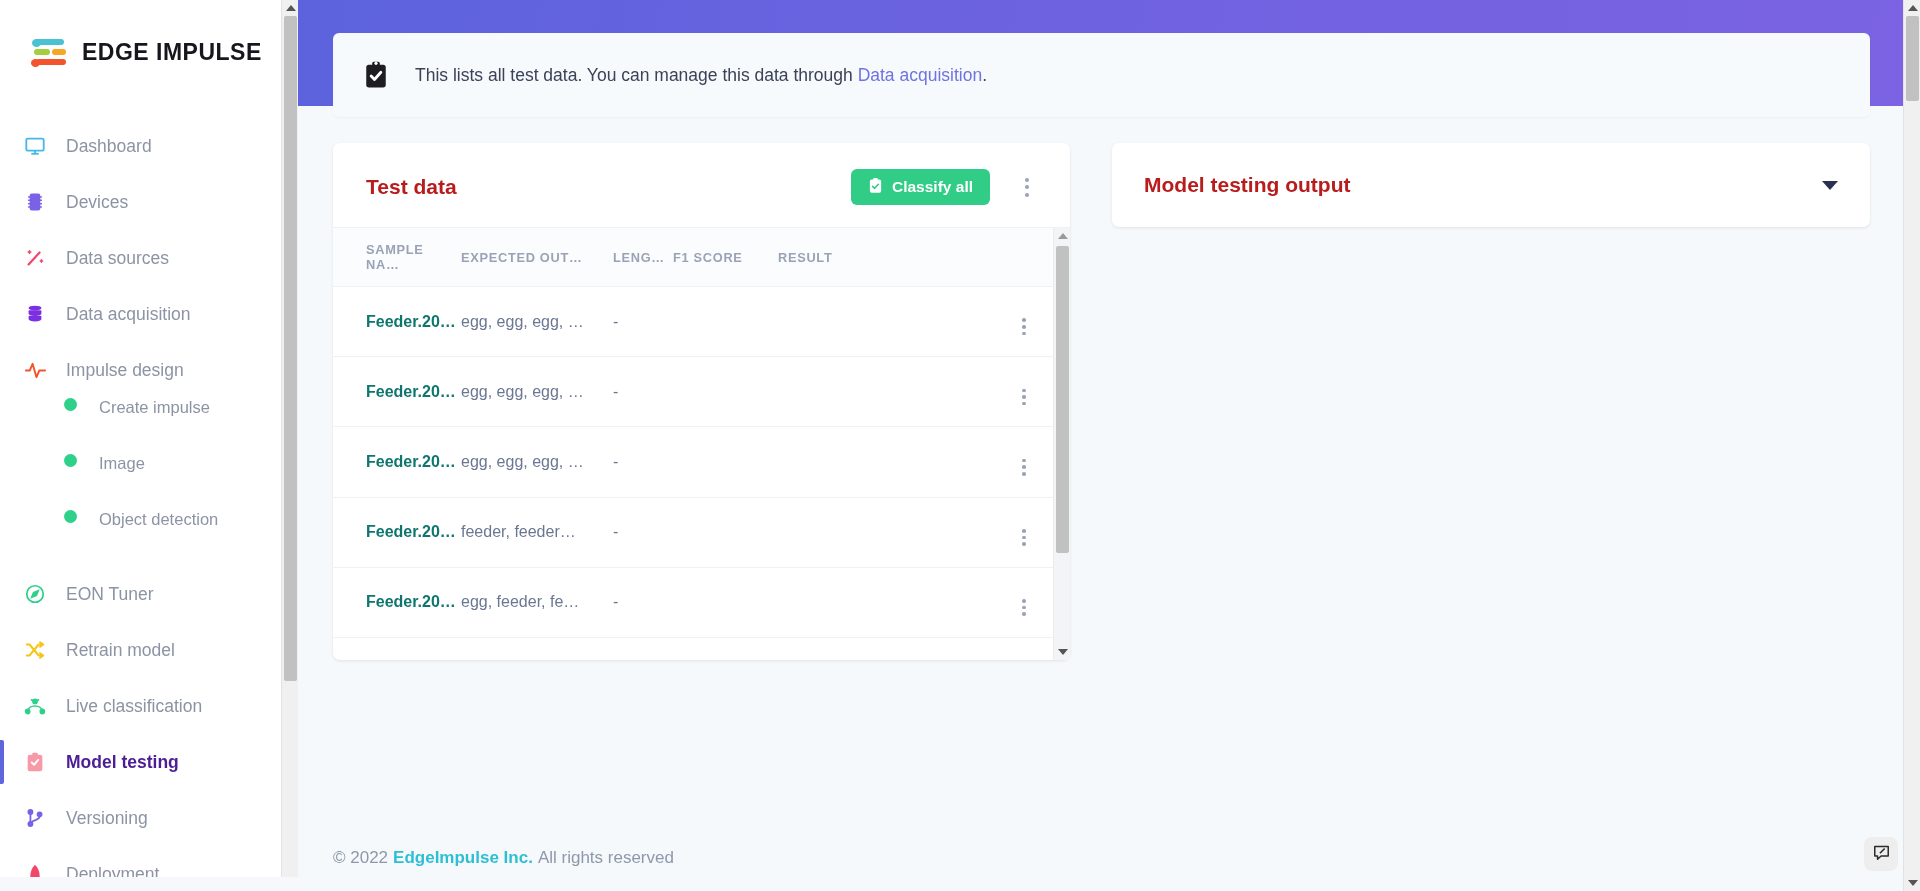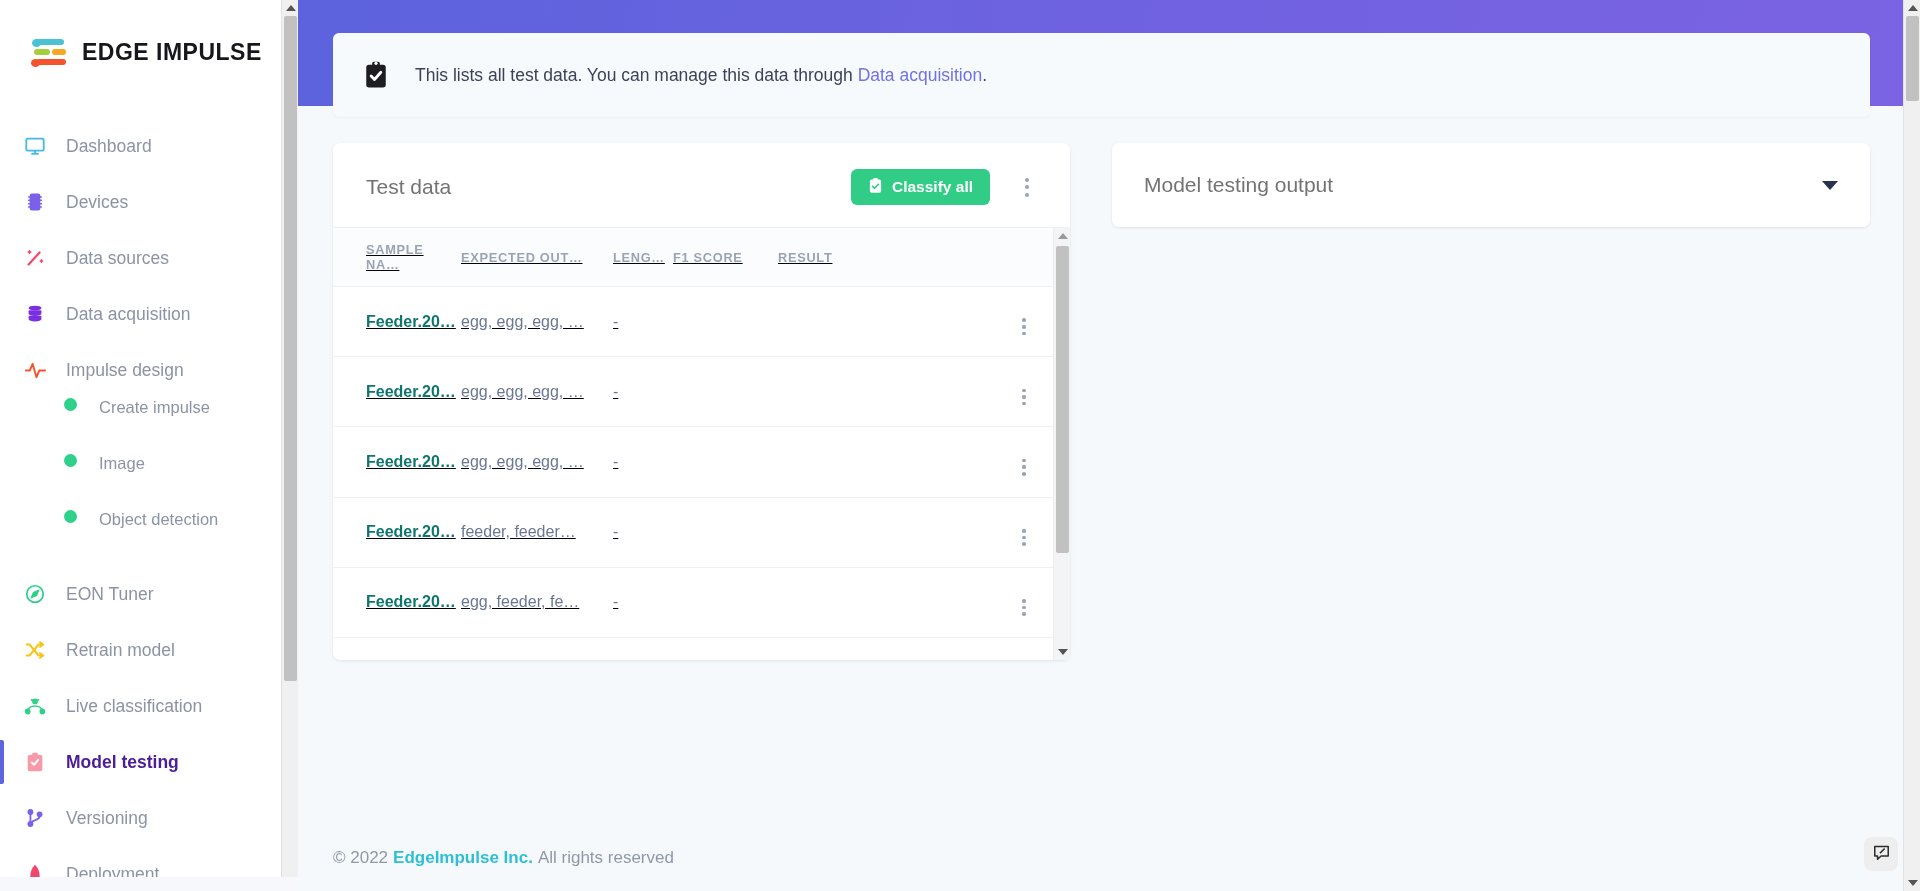--- a/index.html
+++ b/index.html
@@ -111,41 +111,41 @@
     background: #fff; border-radius: 7px;
     box-shadow: 0 1px 3px rgba(30,40,80,0.10);
   }
   .card-left { width: 737px; flex: 0 0 737px; }
   .card-right { flex: 1; }
 
   .card-head {
     display: flex; align-items: center; justify-content: space-between;
     padding: 26px 30px 22px 33px;
   }
-  .card-title { font-size: 21px; font-weight: 400; color: #737373; text-align: right; }
+  .card-title { font-size: 21px; font-weight: 700; color: #b91c1c; text-align: right; }
   .head-right { display: flex; align-items: center; gap: 24px; }
 
   .btn-green {
     display: inline-flex; align-items: center; gap: 9px;
     background: #31cd86; color: #fff;
     border: none; border-radius: 6px;
     height: 36px; padding: 0 17px;
     font-size: 15.5px; font-weight: 700; cursor: pointer;
     font-family: inherit;
   }
   .kebab { width: 26px; height: 30px; display: flex; flex-direction: column; align-items: center; justify-content: center; gap: 3.5px; cursor: pointer; }
   .kebab i { width: 4px; height: 4px; border-radius: 50%; background: #9aa2b8; display: block; }
 
   .card-desc {
     padding: 0 40px 26px 33px;
     font-size: 17px; line-height: 1.55; color: #5b647e;
   }
 
   .table-wrap { position: relative; border-top: 1px solid #eef1f5; }
-  .tbl { width: 100%; border-collapse: collapse; table-layout: fixed; text-decoration: underline; }
+  .tbl { width: 100%; border-collapse: collapse; table-layout: fixed; }
   .tbl th {
     text-align: left; font-size: 12.8px; font-weight: 700;
     letter-spacing: 0.7px; color: #9aa3b6; text-transform: uppercase;
     padding: 14px 0 14px 0; background: #fbfcfd;
     border-bottom: 1px solid #eef1f5;
   }
   .tbl th:first-child, .tbl td:first-child { padding-left: 33px; }
   .tbl td {
     padding: 21px 0; font-size: 16px; color: #6b7792;
     border-bottom: 1px solid #eef1f5;

